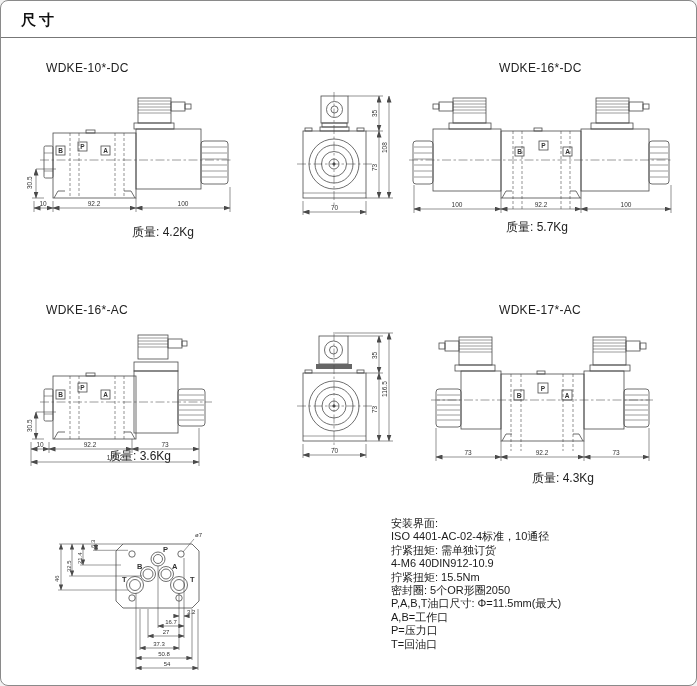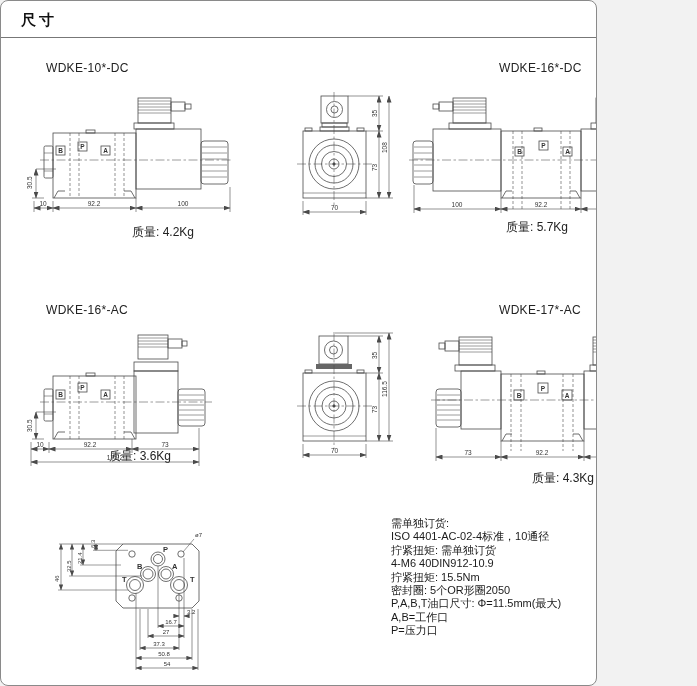--- a/index.html
+++ b/index.html
@@ -1,16 +1,16 @@
 <!DOCTYPE html>
 <html><head>
 <meta charset="utf-8">
 <style>
   html,body{margin:0;padding:0;background:#f2f2f2;}
-  .page{position:relative;width:597px;height:686px;background:#ffffff;border:1px solid #8a8a8a;
+  .page{position:relative;width:697px;height:686px;background:#ffffff;border:1px solid #8a8a8a;
         border-radius:8px;font-family:"Liberation Sans",sans-serif;overflow:hidden;box-sizing:border-box;}
   .page-title{position:absolute;left:20px;top:10px;font-size:15px;font-weight:bold;color:#111;letter-spacing:3px;}
   .rule{position:absolute;left:0;right:0;top:36px;border-top:1px solid #777;}
   .valve-label{position:absolute;font-size:12px;color:#222;letter-spacing:.3px;}
   .weight{position:absolute;font-size:12px;color:#222;}
   .notes{position:absolute;left:390px;top:516px;font-size:11px;line-height:13.4px;color:#1a1a1a;}
   svg{position:absolute;overflow:visible;}
   svg text{font-family:"Liberation Sans",sans-serif;font-size:6.5px;fill:#333;stroke:none;}
   svg text.pl{font-weight:bold;}
   .ln{stroke:#4a4a4a;fill:none;stroke-width:.8;}
@@ -451,24 +451,25 @@
       <text x="156" y="108" style="font-size:6px">3.2</text>
       <text x="140" y="118" text-anchor="middle" style="font-size:6px">16.7</text>
       <text x="135" y="128" text-anchor="middle" style="font-size:6px">27</text>
       <text x="128" y="140" text-anchor="middle" style="font-size:6px">37.3</text>
       <text x="133" y="150" text-anchor="middle" style="font-size:6px">50.8</text>
       <text x="136" y="160" text-anchor="middle" style="font-size:6px">54</text>
     </g>
   </svg>
 
   <div class="notes">
-    <div>需单独订货:</div>
+    <div>安装界面:</div>
     <div>ISO 4401-AC-02-4标准，10通径</div>
     <div>拧紧扭矩: 需单独订货</div>
     <div>4-M6 40DIN912-10.9</div>
     <div>拧紧扭矩: 15.5Nm</div>
     <div>密封圈: 5个OR形圈2050</div>
     <div>P,A,B,T油口尺寸: Φ=11.5mm(最大)</div>
     <div>A,B=工作口</div>
     <div>P=压力口</div>
+    <div>T=回油口</div>
   </div>
 
 </div>
 
 </body></html>

